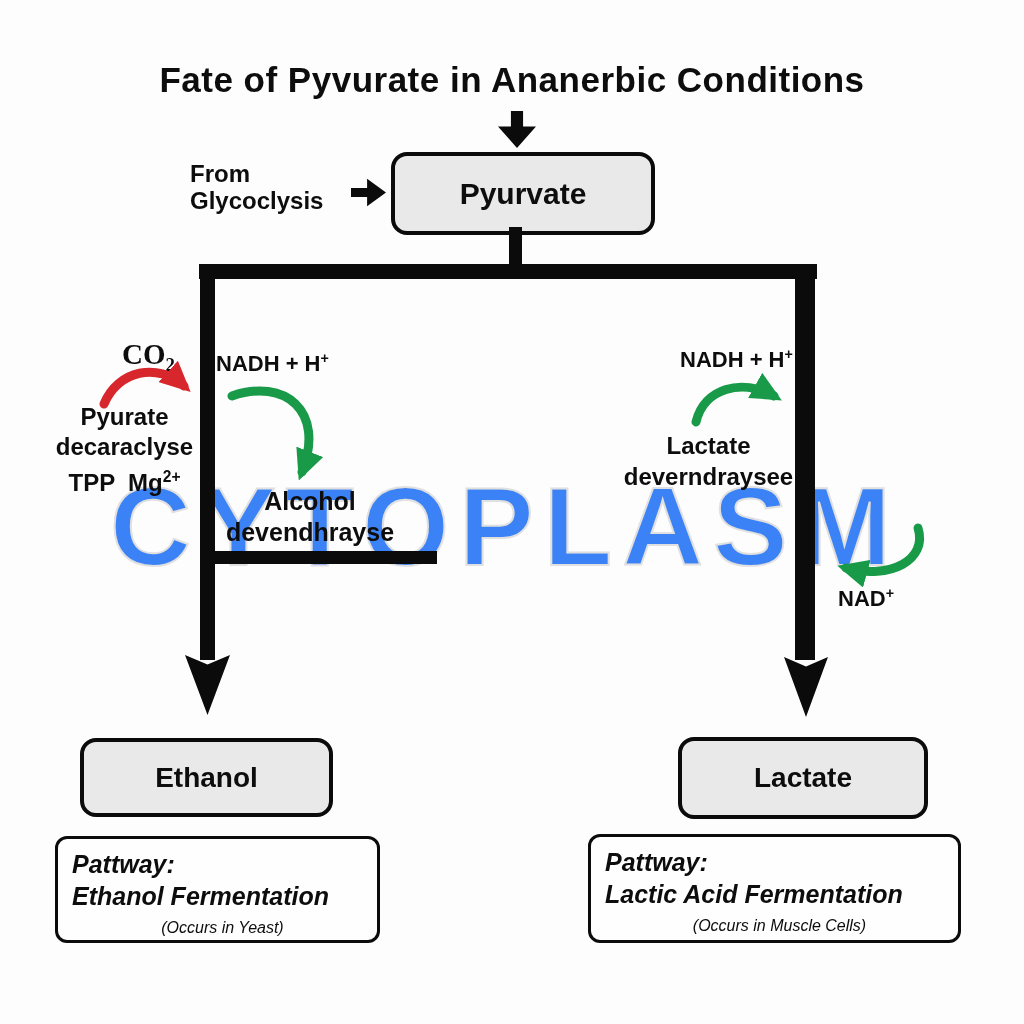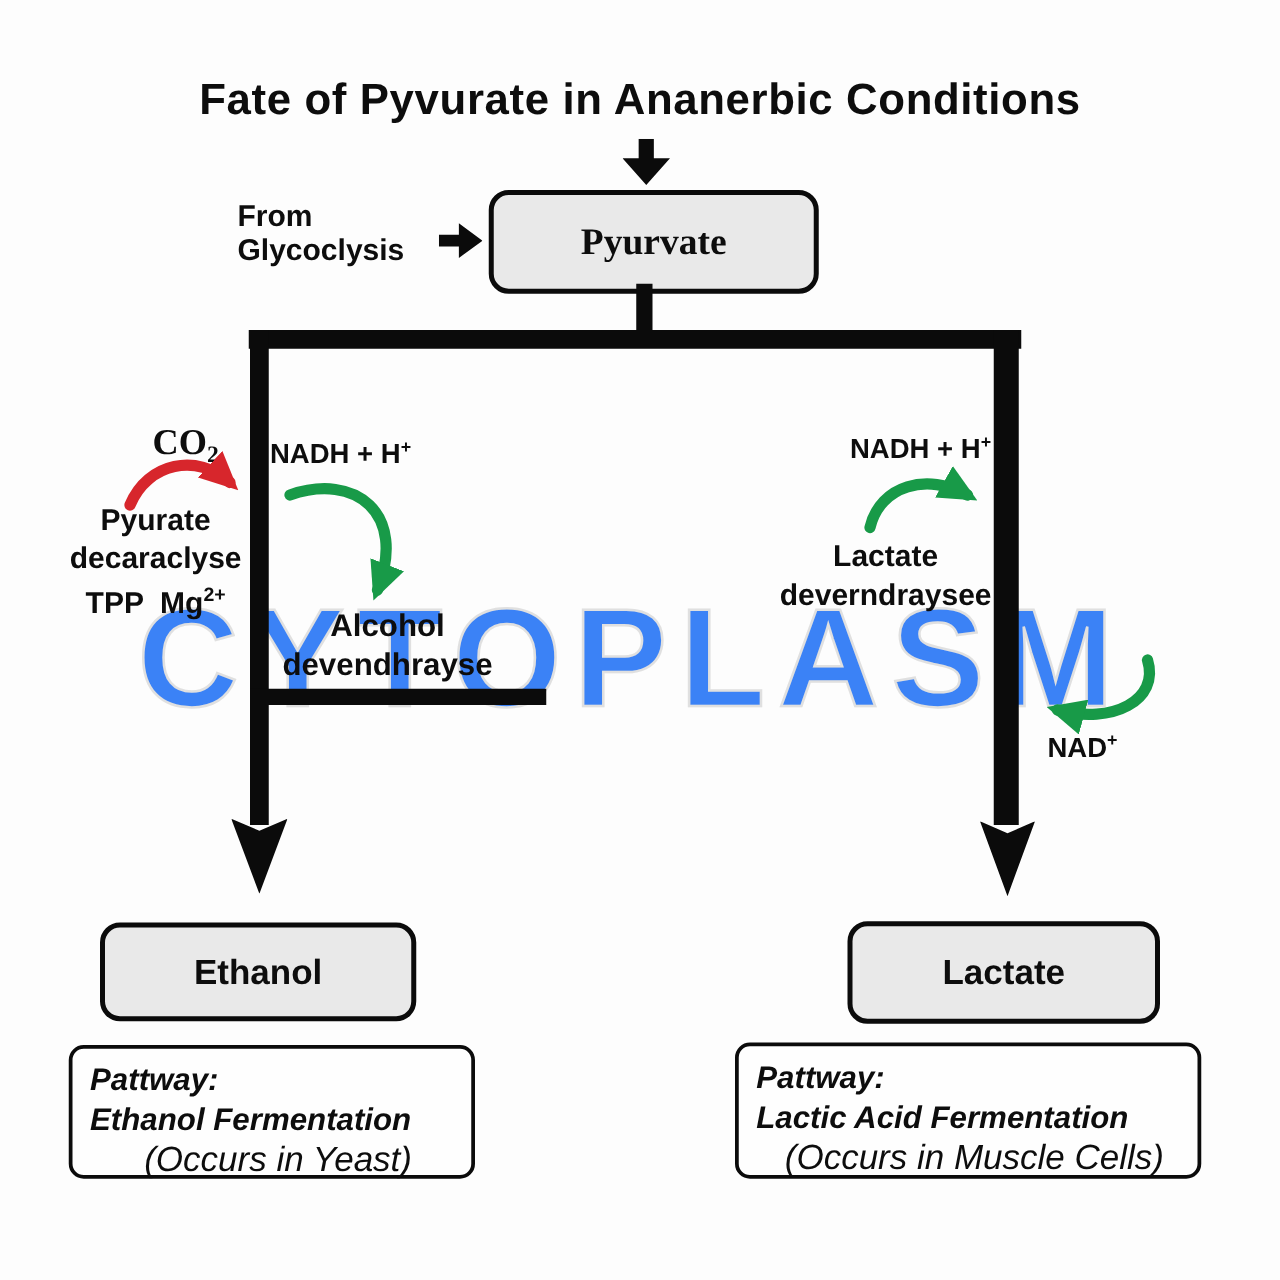--- a/index.html
+++ b/index.html
@@ -36,41 +36,41 @@
   .arrowhead-down{
     background:#0b0b0b;
     clip-path:polygon(50% 100%,100% 0,50% 16%,0 0);
   }
   
   .node{
     border:4px solid #0b0b0b;border-radius:16px;background:var(--node_fill,#e9e9e9);
     display:flex;align-items:center;justify-content:center;
     font-weight:bold;
   }
-  .node-pyruvate{left:391px;top:152px;width:256px;height:75px;font-size:30px;font-family:Liberation Serif, serif;}
+  .node-pyruvate{left:391px;top:152px;width:256px;height:75px;font-size:30px;}
   .node-ethanol{left:80px;top:738px;width:245px;height:71px;font-size:28px;}
   .node-lactate{left:678px;top:737px;width:242px;height:74px;font-size:28px;}
   
   .lbl{font-weight:bold;white-space:nowrap;}
   .from-label{left:190px;top:160px;width:155px;text-align:left;font-size:24px;font-weight:bold;line-height:27px;white-space:normal;}
   .co2{left:122px;top:338px;font-size:29px;font-family:Liberation Serif, serif;}
   .enzyme-left{left:42px;top:402px;width:165px;text-align:center;font-size:24px;line-height:30px;white-space:normal;}
   .nadh-left{left:216px;top:350px;font-size:22px;}
   .alcohol{left:210px;top:486px;width:200px;text-align:center;font-size:25px;line-height:31px;white-space:normal;}
   .nadh-right{left:680px;top:346px;font-size:22px;}
   .lactate-enzyme{left:606px;top:430px;width:205px;text-align:center;font-size:24px;line-height:31px;white-space:normal;}
   .nad{left:838px;top:585px;font-size:22px;}
   sup,sub{font-size:65%;}
   
   .pathway{
     background:#fefefe;border:3px solid #0b0b0b;border-radius:12px;
     padding:9px 0 0 14px;box-sizing:border-box;font-size:25px;line-height:32px;font-style:italic;
   }
   .pathway .pw-label,.pathway .pw-name{font-weight:bold;}
-  .pathway .pw-note{font-weight:normal;font-size:28px;text-align:center;padding-right:4px;}
+  .pathway .pw-note{font-weight:normal;font-size:16px;text-align:center;padding-right:4px;}
   .pathway-left{left:55px;top:836px;width:325px;height:107px;}
   .pathway-right{left:588px;top:834px;width:373px;height:109px;}
   
   svg{overflow:visible;}
   .arr{fill:none;stroke-linecap:round;}
   .arr-red{stroke:var(--red_arrow,#d7262c);stroke-width:9px;}
   .arr-green{stroke:var(--green_arrow,#189a48);stroke-width:9px;}
   .mk-red{fill:var(--red_arrow,#d7262c);}
   .mk-green{fill:var(--green_arrow,#189a48);}
 </style>

